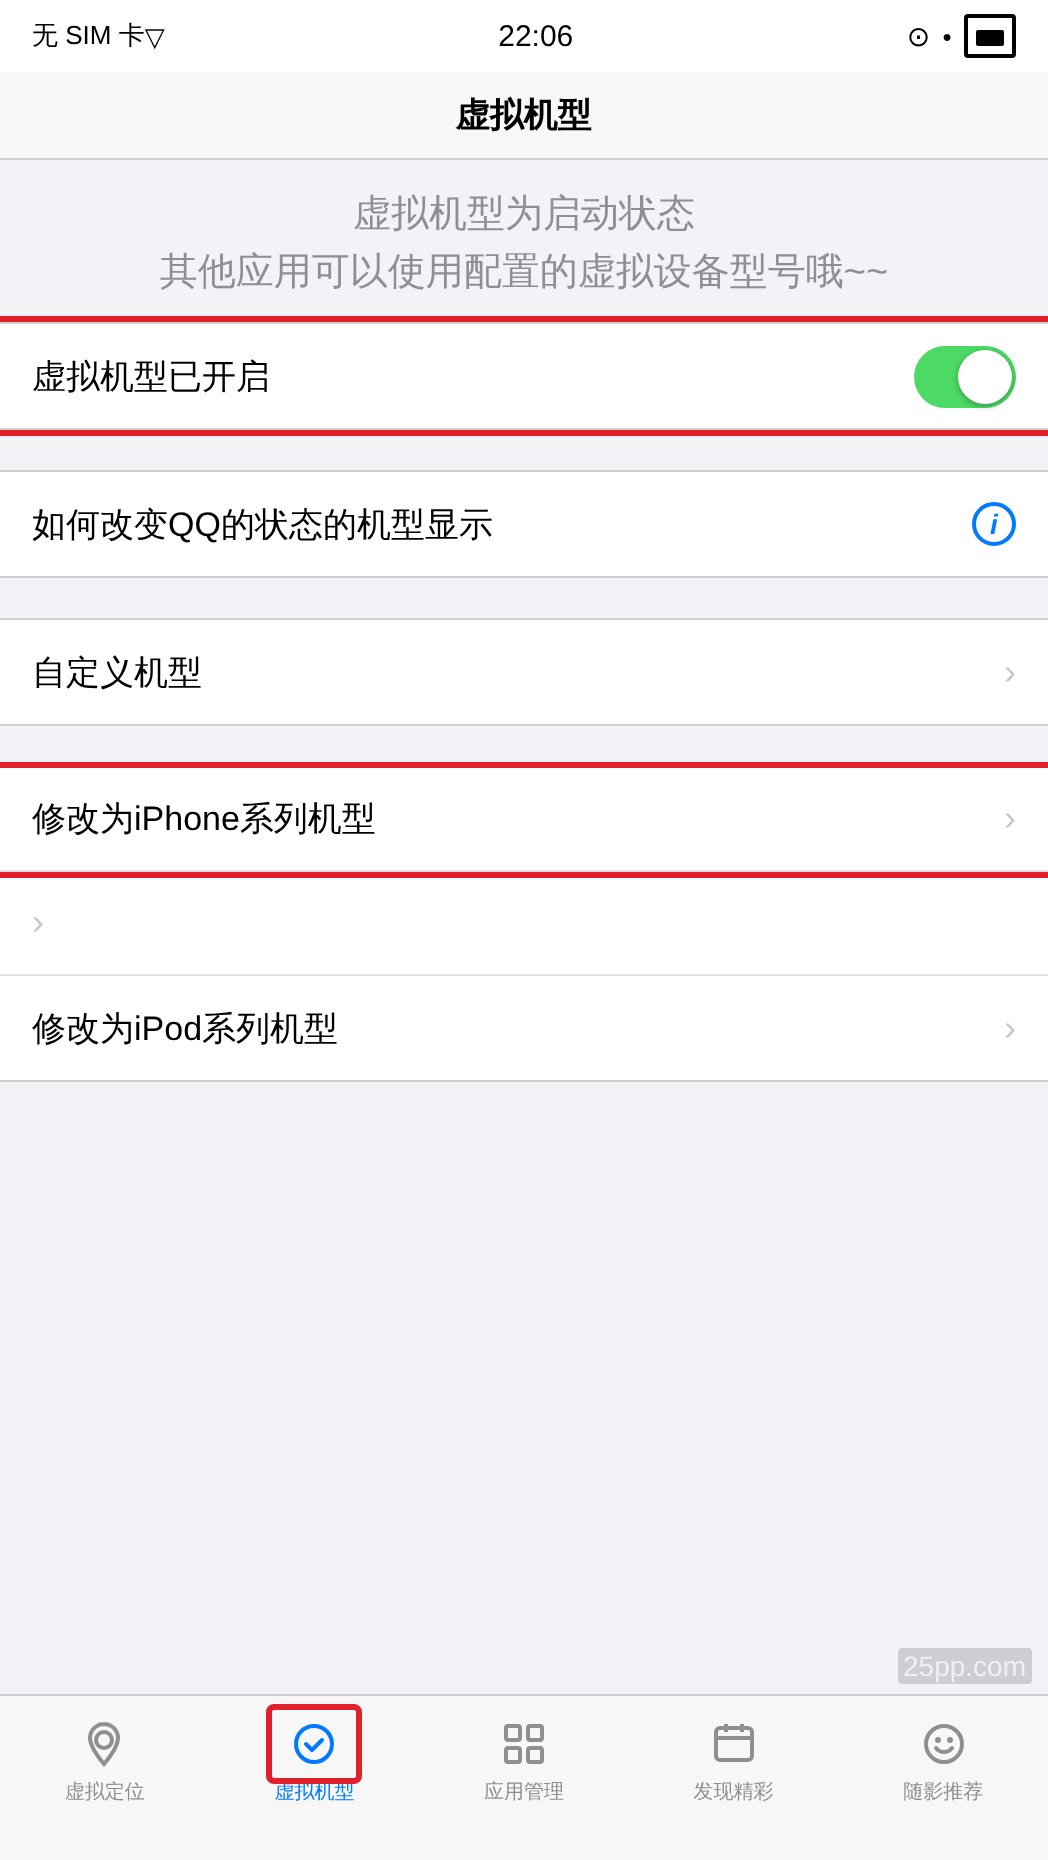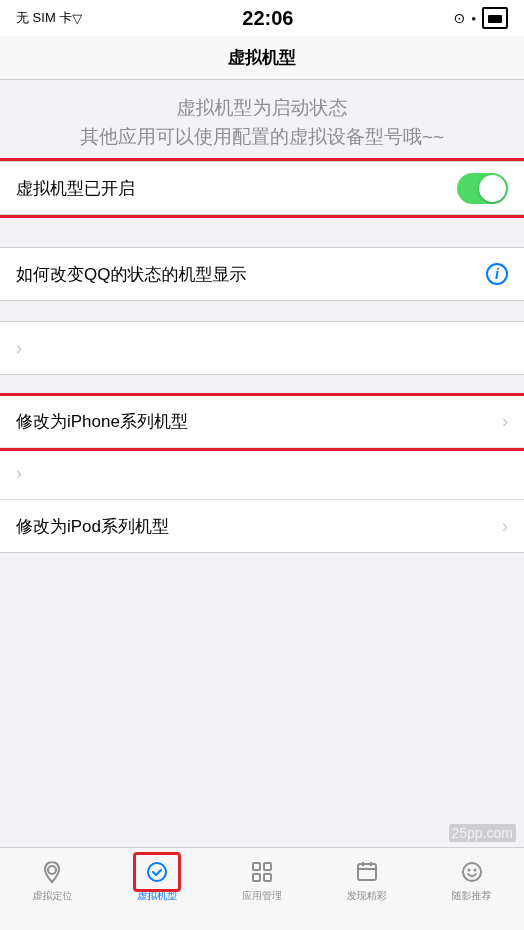--- a/index.html
+++ b/index.html
@@ -17,21 +17,21 @@
       background: #fff;
       height: 36px;
       display: flex;
       align-items: center;
       justify-content: space-between;
       padding: 0 16px;
       font-size: 13px;
       font-weight: 500;
     }
     .status-left { display: flex; align-items: center; gap: 0; }
-    .status-center { font-size: 20px; font-weight: 700; }
+    .status-center { font-size: 15px; font-weight: 400; }
     .status-right { display: flex; align-items: center; gap: 6px; }
 
     
     .nav-bar {
       background: #f7f7f7;
       border-bottom: 1px solid #d0d0d0;
       height: 44px;
       display: flex;
       align-items: center;
       justify-content: center;
@@ -236,21 +236,21 @@
   <span class="nav-title">虚拟机型</span>
 </div>
 
 <div class="content">
 
   <div class="description-area">
     <p>虚拟机型为启动状态</p>
     <p>其他应用可以使用配置的虚拟设备型号哦~~</p>
   </div>
 
-  <div class="section red-border" style="margin-bottom:12px;">
+  <div class="section red-border" style="margin-bottom:0;">
     <div class="row">
       <span class="row-label">虚拟机型已开启</span>
       <div class="toggle">
         <div class="toggle-knob"></div>
       </div>
     </div>
   </div>
 
   <div class="section-gap"></div>
 
@@ -258,20 +258,21 @@
     <div class="row">
       <span class="row-label">如何改变QQ的状态的机型显示</span>
       <div class="info-icon">i</div>
     </div>
   </div>
 
   <div class="section-gap"></div>
 
   <div class="section">
     <div class="row">
+      <span class="row-label">自定义机型</span>
       <span class="chevron">›</span>
     </div>
   </div>
 
   <div class="section-gap"></div>
 
   <div class="section">
     <div class="row red-border">
       <span class="row-label">修改为iPhone系列机型</span>
       <span class="chevron">›</span>

